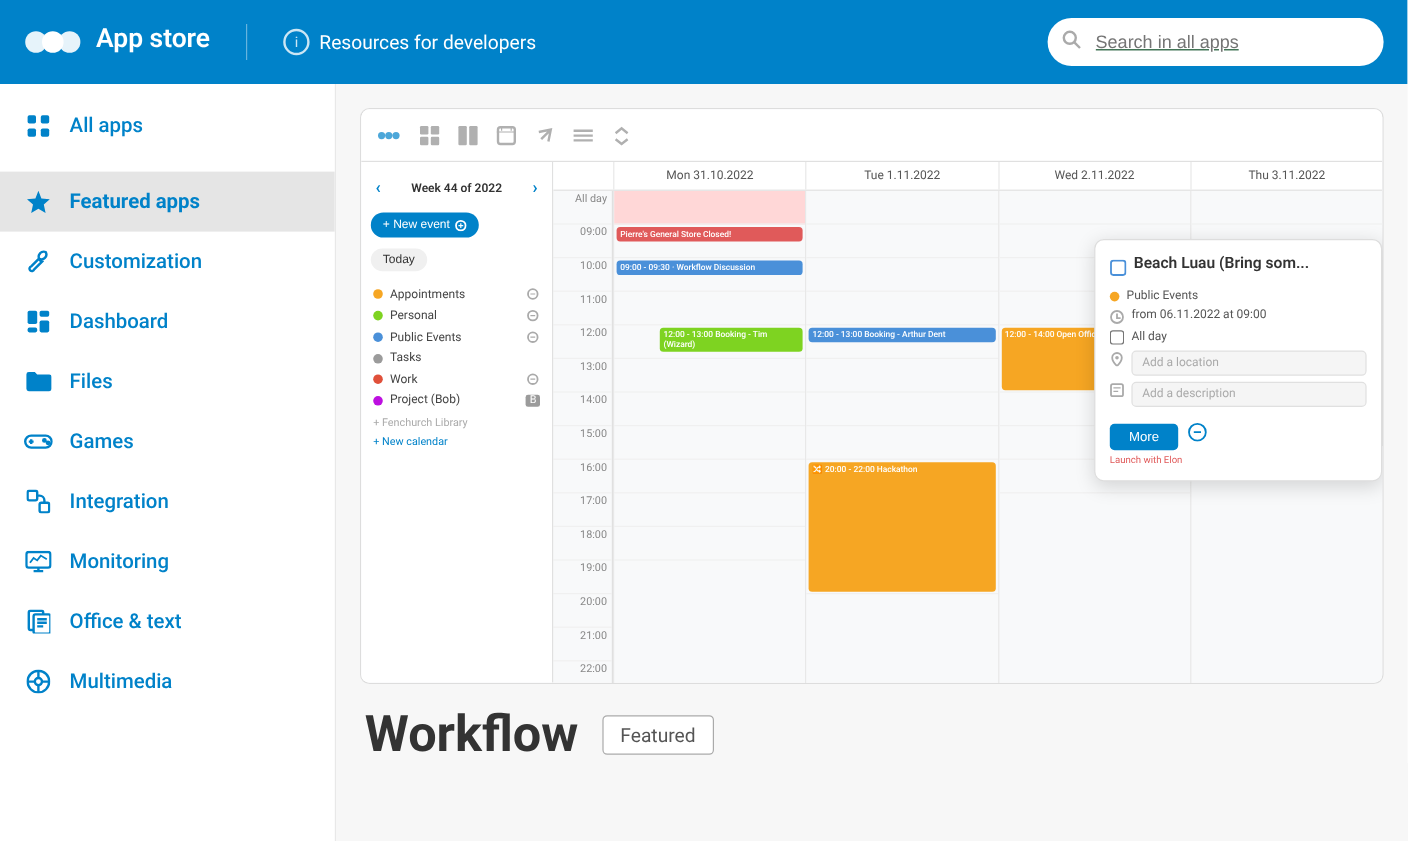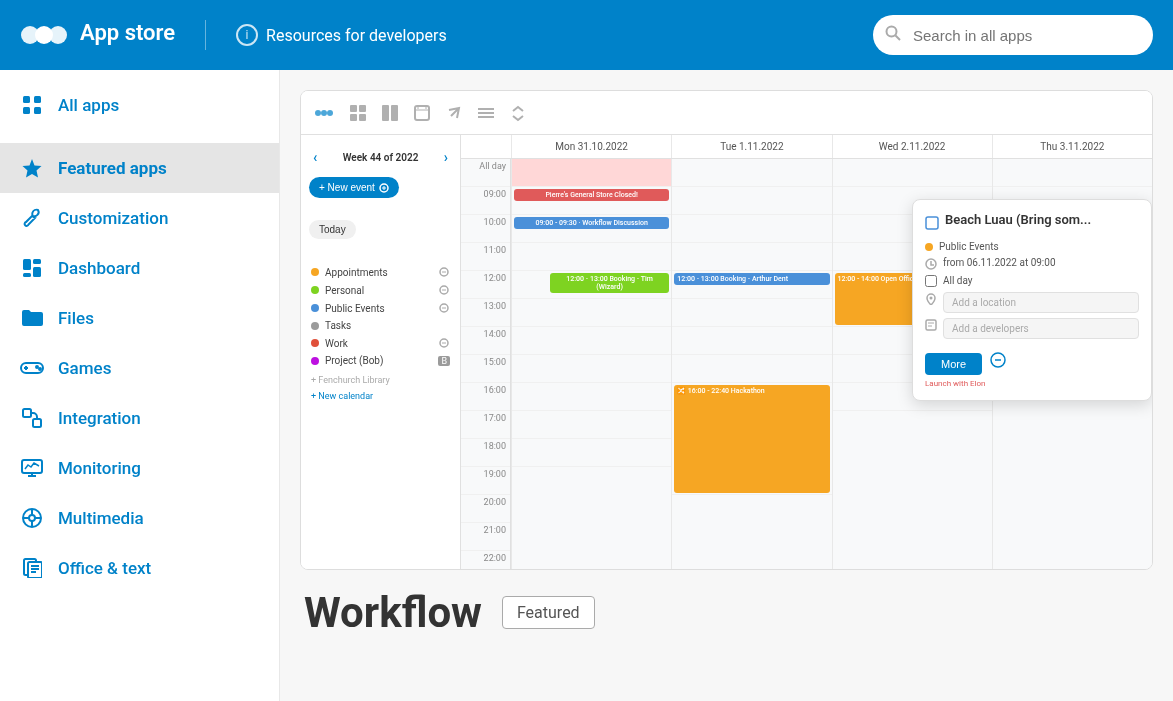--- a/index.html
+++ b/index.html
@@ -59,21 +59,22 @@
     }
     .search-input {
       width: 280px;
       height: 40px;
       border-radius: 20px;
       border: none;
       padding: 0 16px 0 40px;
       font-size: 15px;
       outline: none;
       background: #fff;
-      color: #c2410c;
+      color: #14532d;
+      text-decoration: underline;
     }
     .search-icon-wrap {
       position: absolute;
       left: 12px;
       top: 50%;
       transform: translateY(-50%);
       color: #aaa;
     }
 
     
@@ -431,42 +432,42 @@
           <line x1="11" y1="14" x2="11" y2="17"></line>
           <polyline points="4,10 7,6 10,8 13,4 18,7" stroke="#0082c9" stroke-width="1.5" fill="none"></polyline>
         </svg>
       </span>
       <span>Monitoring</span>
     </div>
 
     <div class="sidebar-item">
       <span class="icon">
         <svg width="20" height="20" viewBox="0 0 20 20" fill="none" stroke="#0082c9" stroke-width="2">
+          <rect x="2" y="1" width="12" height="16" rx="1.5"></rect>
+          <rect x="6" y="4" width="14" height="16" rx="1.5" fill="white" stroke="#0082c9"></rect>
+          <line x1="9" y1="8" x2="17" y2="8"></line>
+            <line x1="9" y1="11" x2="17" y2="11"></line>
+            <line x1="9" y1="14" x2="14" y2="14"></line>
+        </svg>
+      </span>
+      <span>Office &amp; text</span>
+    </div>
+
+    <div class="sidebar-item">
+      <span class="icon">
+        <svg width="20" height="20" viewBox="0 0 20 20" fill="none" stroke="#0082c9" stroke-width="2">
           <circle cx="10" cy="10" r="9"></circle>
           <circle cx="10" cy="10" r="3"></circle>
           <line x1="10" y1="1" x2="10" y2="7"></line>
             <line x1="10" y1="13" x2="10" y2="19"></line>
           <line x1="1" y1="10" x2="7" y2="10"></line>
             <line x1="13" y1="10" x2="19" y2="10"></line>
         </svg>
       </span>
       <span>Multimedia</span>
-    </div>
-
-    <div class="sidebar-item">
-      <span class="icon">
-        <svg width="20" height="20" viewBox="0 0 20 20" fill="none" stroke="#0082c9" stroke-width="2">
-          <rect x="2" y="1" width="12" height="16" rx="1.5"></rect>
-          <rect x="6" y="4" width="14" height="16" rx="1.5" fill="white" stroke="#0082c9"></rect>
-          <line x1="9" y1="8" x2="17" y2="8"></line>
-            <line x1="9" y1="11" x2="17" y2="11"></line>
-            <line x1="9" y1="14" x2="14" y2="14"></line>
-        </svg>
-      </span>
-      <span>Office &amp; text</span>
     </div>
 
   </nav>
 
   <main class="main">
 
     <div class="app-screenshot">
 
       <div class="calendar-mock">
 
@@ -514,21 +515,21 @@
               <span style="cursor:pointer;font-size:14px;color:#0082c9;">›</span>
             </div>
             <button class="cal-new-event">
               <span>+ New event</span>
               <svg width="10" height="10" viewBox="0 0 10 10">
                   <circle cx="5" cy="5" r="4" fill="none" stroke="#fff" stroke-width="1.5"></circle>
                   <line x1="3" y1="5" x2="7" y2="5" stroke="#fff"></line>
                   <line x1="5" y1="3" x2="5" y2="7" stroke="#fff"></line>
                 </svg>
             </button>
-            <button style="background:#f0f0f0;color:#333;border:none;border-radius:20px;padding:4px 10px;font-size:10px;cursor:pointer;margin:16px 0;">Today</button>
+            <button style="background:#f0f0f0;color:#333;border:none;border-radius:20px;padding:4px 10px;font-size:10px;cursor:pointer;margin:2px 0;">Today</button>
             <div style="margin-top:8px;">
               <div class="cal-category">
                 <div class="cal-dot" style="background:#f6a623;"></div>
                 <span>Appointments</span>
                 <svg width="12" height="12" viewBox="0 0 12 12" style="margin-left:auto;">
                     <circle cx="6" cy="6" r="4" fill="none" stroke="#aaa" stroke-width="1.5"></circle>
                     <line x1="4" y1="6" x2="8" y2="6" stroke="#aaa"></line>
                   </svg>
               </div>
               <div class="cal-category">
@@ -595,21 +596,21 @@
                 <div class="cal-time-slot">16:00</div>
                 <div class="cal-time-slot">17:00</div>
                 <div class="cal-time-slot">18:00</div>
                 <div class="cal-time-slot">19:00</div>
                 <div class="cal-time-slot">20:00</div>
                 <div class="cal-time-slot">21:00</div>
                 <div class="cal-time-slot">22:00</div>
 
               </div>
 
-              <div class="cal-day-col" style="position:relative;text-align:center;">
+              <div class="cal-day-col" style="position:relative;">
                 <div class="cal-day-slot" style="background:#ffd7d7;border-bottom:1px solid #f0f0f0;"></div>
                 <div style="height:28px;border-bottom:1px solid #f0f0f0;position:relative;">
                   <div class="cal-event" style="position:absolute;top:2px;left:2px;right:2px;background:#e05a5a;font-size:7px;">Pierre's General Store Closed!</div>
                 </div>
                 <div style="height:28px;border-bottom:1px solid #f0f0f0;position:relative;">
                   <div class="cal-event" style="position:absolute;top:2px;left:2px;right:2px;background:#4a90d9;font-size:7px;">09:00 - 09:30 · Workflow Discussion</div>
                 </div>
                 <div class="cal-day-slot"></div>
                 <div style="height:28px;border-bottom:1px solid #f0f0f0;position:relative;">
                   <div class="cal-event" style="position:absolute;top:2px;left:2px;right:2px;background:#7ed321;font-size:7px;margin-left:36px;">12:00 - 13:00 Booking - Tim (Wizard)</div>
@@ -627,21 +628,21 @@
                 <div class="cal-day-slot"></div>
                 <div class="cal-day-slot"></div>
                 <div class="cal-day-slot"></div>
                 <div style="height:28px;border-bottom:1px solid #f0f0f0;position:relative;">
                   <div class="cal-event" style="position:absolute;top:2px;left:2px;right:2px;background:#4a90d9;font-size:7px;">12:00 - 13:00 Booking - Arthur Dent</div>
                 </div>
                 <div class="cal-day-slot"></div>
                 <div class="cal-day-slot"></div>
                 <div class="cal-day-slot"></div>
                 <div style="height:112px;border-bottom:1px solid #f0f0f0;position:relative;">
-                  <div class="cal-event" style="position:absolute;top:2px;left:2px;right:2px;height:108px;background:#f6a623;font-size:7px;">🔀 16:00 - 22:40 Hackathon</div>
+                  <div class="cal-event" style="position:absolute;top:2px;left:2px;right:2px;height:108px;background:#f6a623;font-size:7px;">🔀 20:00 - 22:00 Hackathon</div>
                 </div>
               </div>
 
               <div class="cal-day-col" style="position:relative;">
                 <div class="cal-day-slot"></div>
                 <div class="cal-day-slot"></div>
                 <div class="cal-day-slot"></div>
                 <div class="cal-day-slot"></div>
                 <div style="height:56px;border-bottom:1px solid #f0f0f0;position:relative;">
                   <div class="cal-event" style="position:absolute;top:2px;left:2px;right:2px;height:52px;background:#f6a623;font-size:7px;">12:00 - 14:00 Open Office Lunch</div>
@@ -688,21 +689,21 @@
                         <circle cx="6" cy="5" r="1.5" fill="#aaa"></circle>
                       </svg>
                     <div class="cal-popup-field">Add a location</div>
                   </div>
                   <div class="cal-popup-row">
                     <svg width="12" height="12" viewBox="0 0 12 12" style="flex-shrink:0;margin-top:1px;">
                         <rect x="1" y="1" width="10" height="10" rx="1.5" fill="none" stroke="#aaa" stroke-width="1.5"></rect>
                         <line x1="3" y1="4" x2="9" y2="4" stroke="#aaa"></line>
                         <line x1="3" y1="7" x2="7" y2="7" stroke="#aaa"></line>
                       </svg>
-                    <div class="cal-popup-field">Add a developers</div>
+                    <div class="cal-popup-field">Add a description</div>
                   </div>
                   <div style="display:flex;align-items:center;gap:8px;margin-top:6px;">
                     <button class="cal-popup-more-btn">More</button>
                     <svg width="16" height="16" viewBox="0 0 16 16">
                         <circle cx="8" cy="8" r="7" fill="none" stroke="#0082c9" stroke-width="1.5"></circle>
                         <line x1="5" y1="8" x2="11" y2="8" stroke="#0082c9" stroke-width="1.5"></line>
                       </svg>
                   </div>
                   <div style="font-size:8px;color:#e05a5a;margin-top:4px;">Launch with Elon</div>
                 </div>

